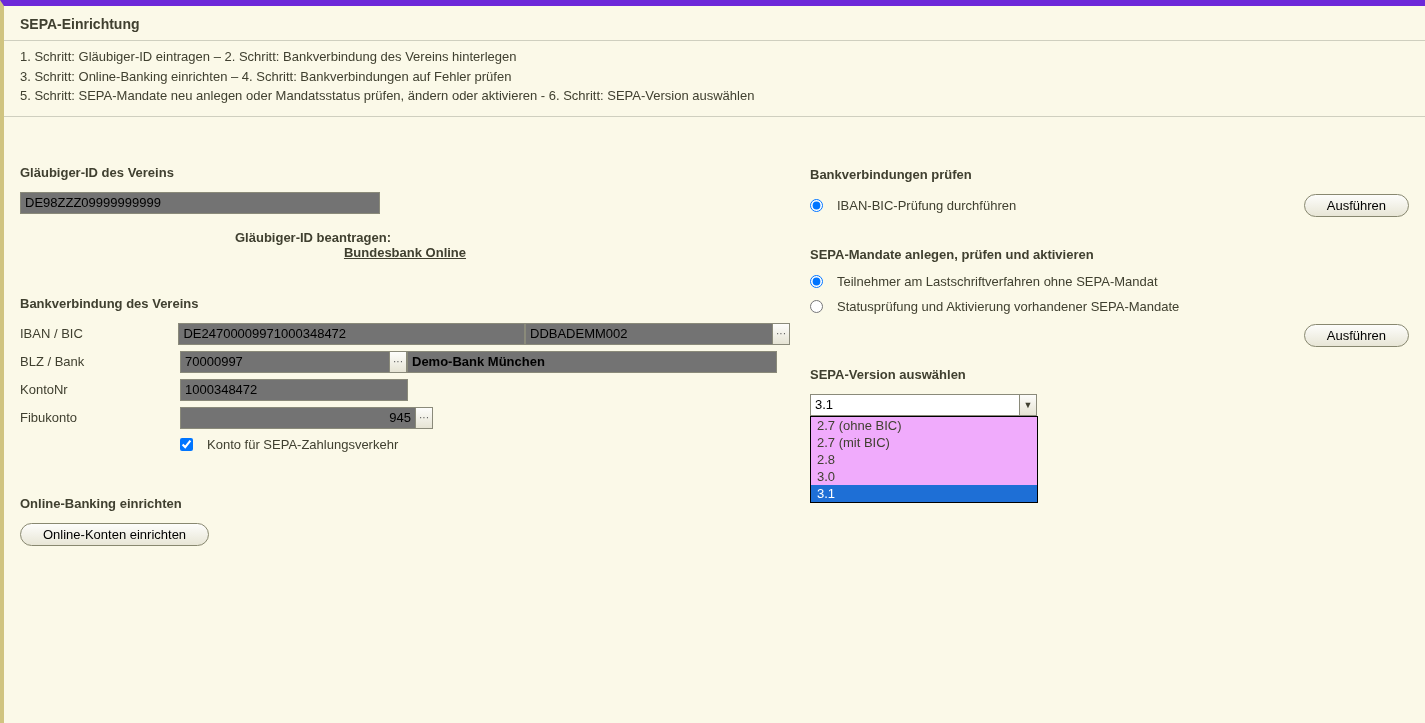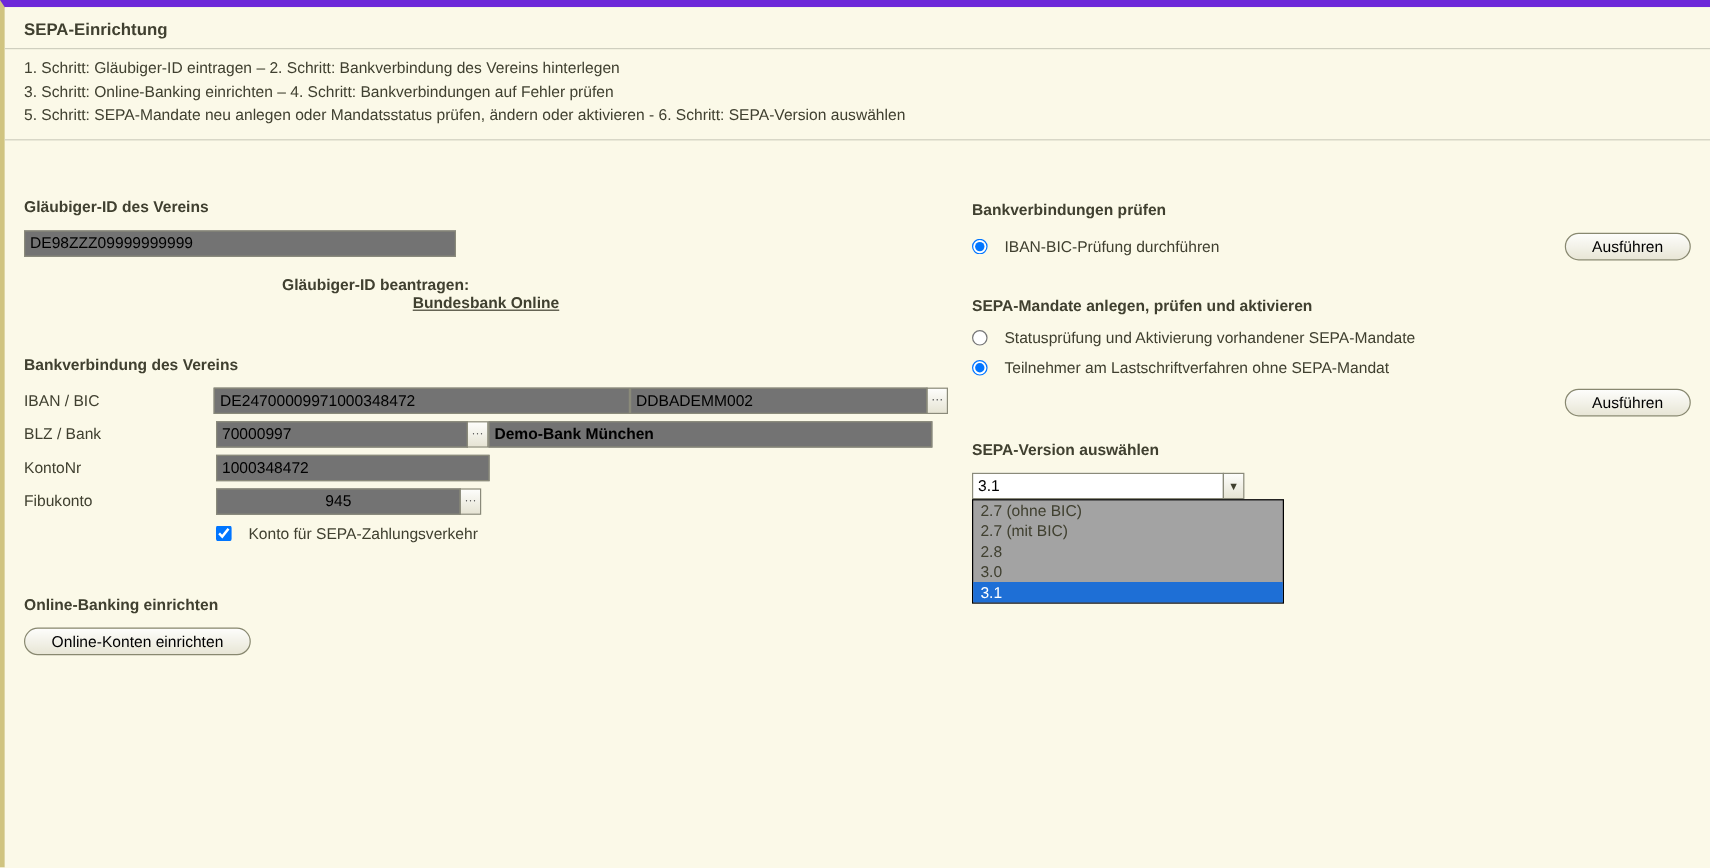--- a/index.html
+++ b/index.html
@@ -62,21 +62,21 @@
     border: 1px solid #8a8a7a;
     background: #737373;
     height: 22px;
   }
   .field-glaubiger { width: 360px; }
   .field-iban { width: 350px; }
   .field-bic { width: 248px; }
   .field-blz { width: 228px; }
   .field-bank { width: 370px; background: #fbf9e8; border-color:#c5c5b3;font-weight:bold;}
   .field-konto { width: 228px; }
-  .field-fibu { width: 204px; text-align: center; }
+  .field-fibu { width: 236px; text-align: right; }
   .combo-wrap { display: inline-flex; }
   .combo-btn {
     width: 18px; height: 22px;
     border: 1px solid #8a8a7a;
     background: linear-gradient(#fdfdfb,#e6e4d4);
     display:flex; align-items:center; justify-content:center;
     font-size:10px; color:#555;
     margin-left:-1px;
     cursor:pointer;
   }
@@ -110,22 +110,22 @@
     padding:2px 4px; font-size:13px; font-family:inherit;
   }
   .sepa-dd-btn {
     width:18px; height:22px;
     border:1px solid #8a8a7a; margin-left:-1px;
     background: linear-gradient(#fdfdfb,#e6e4d4);
     display:inline-flex; align-items:center; justify-content:center;
     font-size:9px; cursor:pointer;
   }
   .dropdown-list {
-    position:absolute; top:22px; left:0; width:260px;
-    border:1px solid #000; background:#a3a3a3;
+    position:absolute; top:22px; left:0; width:228px;
+    border:1px solid #000; background:#f0abfc;
     z-index:10;
   }
   .dd-item {
     padding: 1px 6px;
     font-size:13px;
     cursor:default;
   }
   .dd-item.selected {
     background:#1e6fd6; color:#fff;
   }
@@ -215,28 +215,28 @@
             <span>IBAN-BIC-Prüfung durchführen</span>
           </label>
           <span class="btn-right">
             <button class="btn-pill">Ausführen</button>
           </span>
         </div>
 
         <div class="r-sec-head" style="margin-top:30px">SEPA-Mandate anlegen, prüfen und aktivieren</div>
         <div class="r-row">
           <label class="radio-wrap">
+            <input type="radio" name="r2" checked="" style="">
+            <span>Teilnehmer am Lastschriftverfahren ohne SEPA-Mandat</span>
+          </label>
+        </div>
+        <div class="r-row">
+          <label class="radio-wrap">
             <input type="radio" name="r2" style="">
             <span>Statusprüfung und Aktivierung vorhandener SEPA-Mandate</span>
-          </label>
-        </div>
-        <div class="r-row">
-          <label class="radio-wrap">
-            <input type="radio" name="r2" checked="" style="">
-            <span>Teilnehmer am Lastschriftverfahren ohne SEPA-Mandat</span>
           </label>
         </div>
         <div class="r-row">
           <span class="btn-right">
             <button class="btn-pill">Ausführen</button>
           </span>
         </div>
 
         <div class="r-sec-head" style="margin-top:20px">SEPA-Version auswählen</div>
         <div class="r-row">

